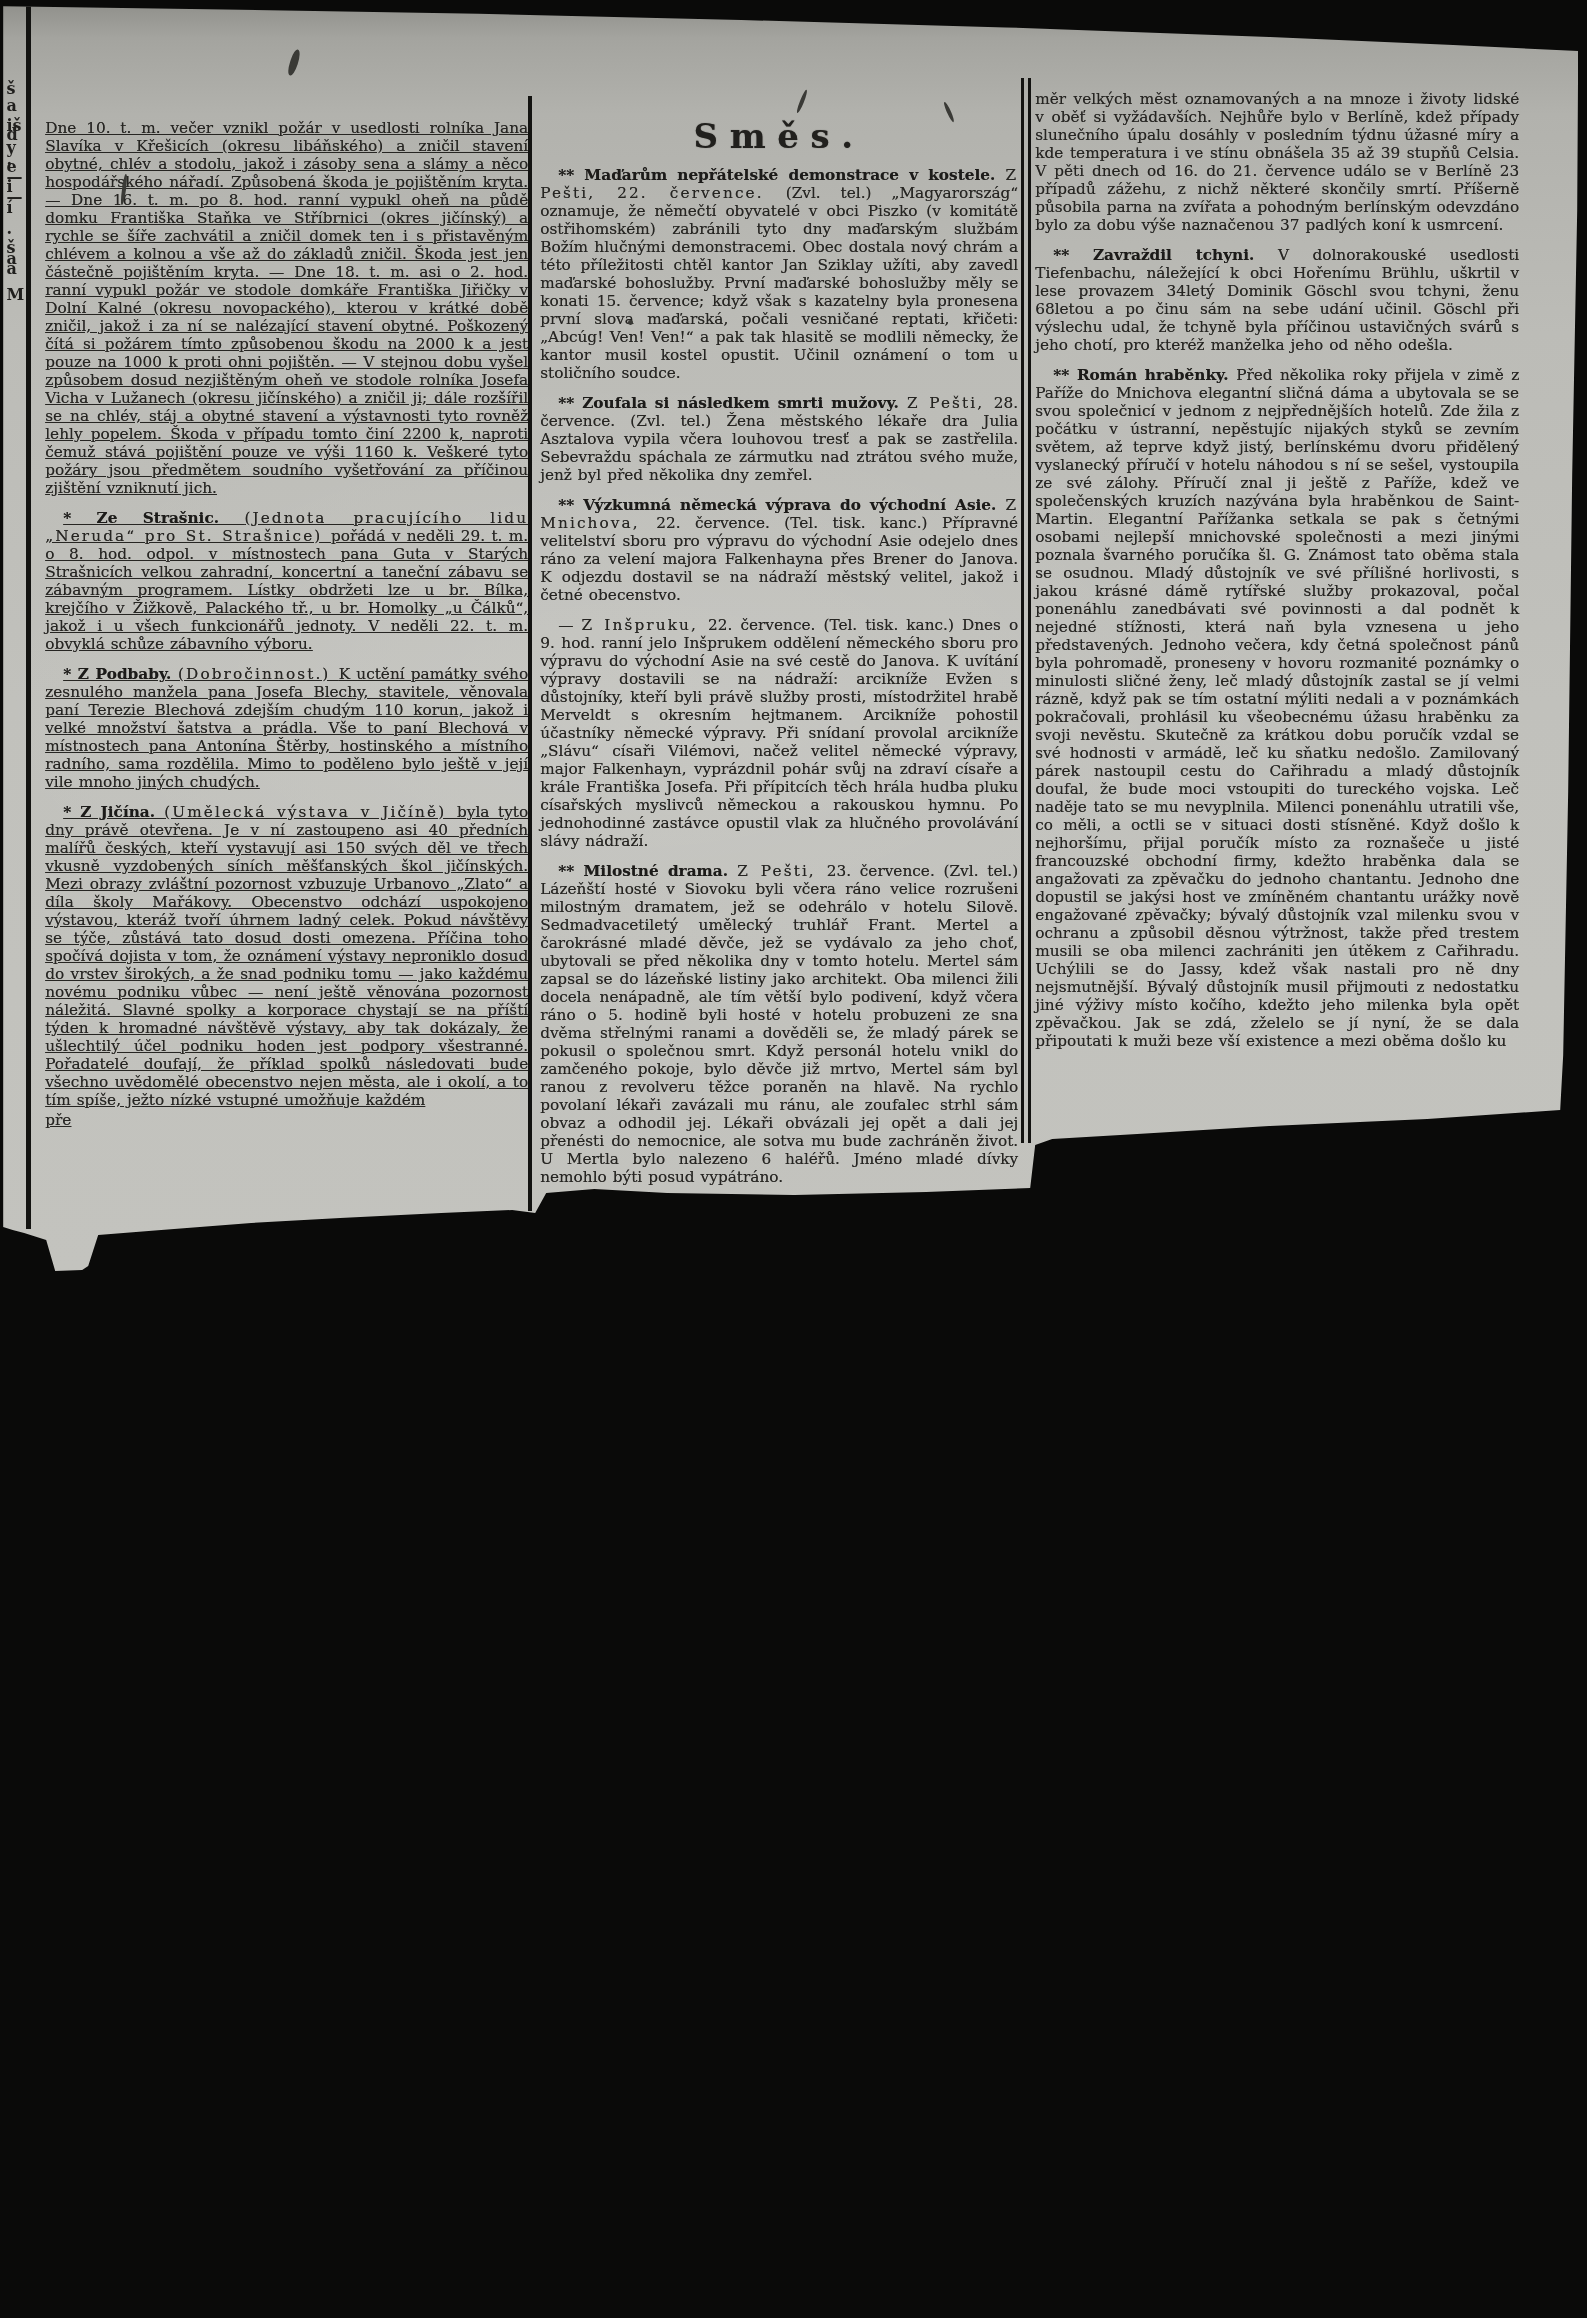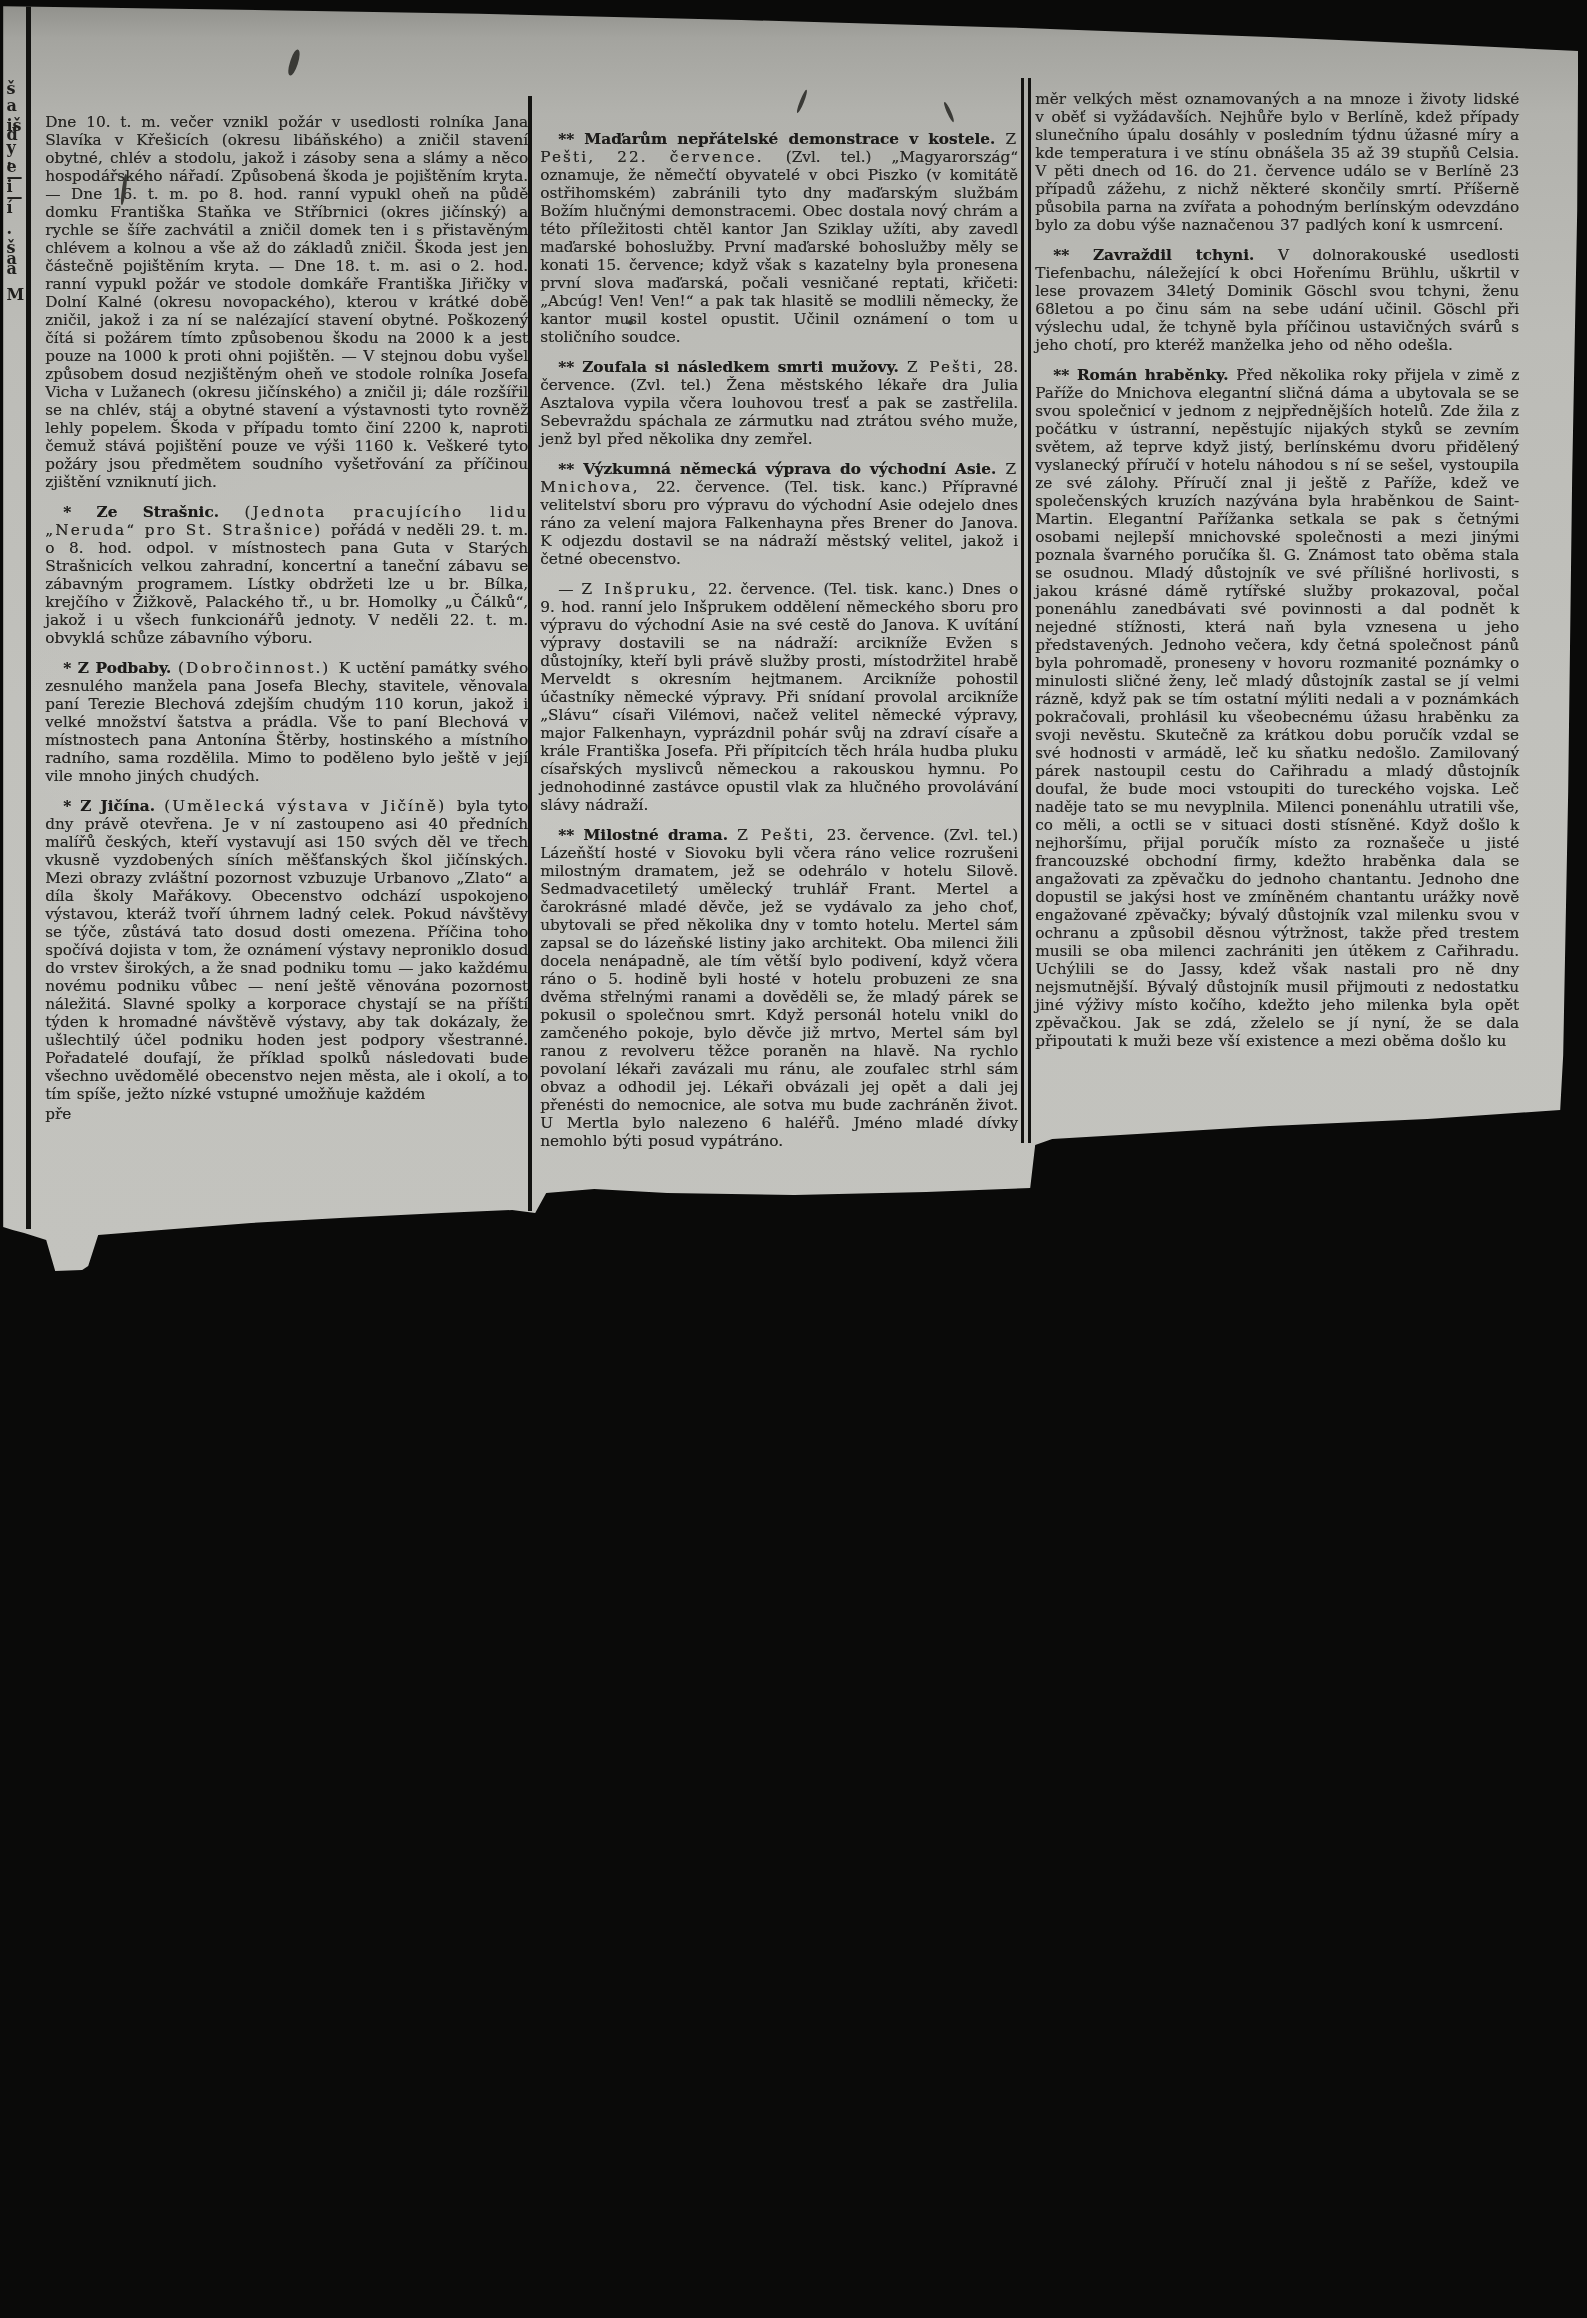--- a/index.html
+++ b/index.html
@@ -23,21 +23,21 @@
   .rule-left{left:23px;top:0;width:4.7px;height:1229px;}
   .rule-1{left:525px;top:96px;width:3.7px;height:1115px;}
   .rule-2a{left:1018px;top:78px;width:3.2px;height:1065px;}
   .rule-2b{left:1025px;top:78px;width:3.2px;height:1065px;}
   
   .margin-strip{position:absolute;left:0;top:0;width:23px;height:1229px;}
   .margin-strip span{position:absolute;left:3.2px;font-size:16px;font-weight:bold;color:#201f1d;}
   
   .col{position:absolute;text-align:justify;color:#262522;font-size:15.3px;line-height:18px;
        word-spacing:1.1px;text-shadow:0 0 0.5px rgba(25,24,22,.55);}
-  .col1{left:42px;top:113px;width:483px;}
+  .col1{left:42px;top:119px;width:483px;text-decoration:underline;}
   .col2{left:537px;top:118px;width:478px;}
   .col3{left:1032px;top:90px;width:484px;}
   .para{margin:0 0 2.1px 0;}
   .para.indent{text-indent:18px;margin-top:12px;}
   .seg-b{font-weight:bold;color:#1c1b19;}
   .seg-sp{letter-spacing:2.1px;}
   .smes{margin:0 0 7.4px 0;text-align:center;font-size:34px;line-height:36px;font-weight:bold;
         letter-spacing:11.6px;color:#21201d;text-shadow:0 0 1.1px rgba(25,24,22,.5);}
   
   .speck{position:absolute;background:#3a3a36;border-radius:45% 55% 50% 50%;}
@@ -68,20 +68,21 @@
     <div class="rule rule-left"></div>
     <div class="col col1">
         <p class="para"><span class="seg-n">Dne 10. t. m. večer vznikl požár v usedlosti rolníka Jana Slavíka v Křešicích (okresu libáňského) a zničil stavení obytné, chlév a stodolu, jakož i zásoby sena a slámy a něco hospodářského nářadí. Způsobená škoda je pojištěním kryta. — Dne 16. t. m. po 8. hod. ranní vypukl oheň na půdě domku Františka Staňka ve Stříbrnici (okres jičínský) a rychle se šíře zachvátil a zničil domek ten i s přistavěným chlévem a kolnou a vše až do základů zničil. Škoda jest jen částečně pojištěním kryta. — Dne 18. t. m. asi o 2. hod. ranní vypukl požár ve stodole domkáře Františka Jiřičky v Dolní Kalné (okresu novopackého), kterou v krátké době zničil, jakož i za ní se nalézající stavení obytné. Poškozený čítá si požárem tímto způsobenou škodu na 2000 k a jest pouze na 1000 k proti ohni pojištěn. — V stejnou dobu vyšel způsobem dosud nezjištěným oheň ve stodole rolníka Josefa Vicha v Lužanech (okresu jičínského) a zničil ji; dále rozšířil se na chlév, stáj a obytné stavení a výstavnosti tyto rovněž lehly popelem. Škoda v případu tomto činí 2200 k, naproti čemuž stává pojištění pouze ve výši 1160 k. Veškeré tyto požáry jsou předmětem soudního vyšetřování za příčinou zjištění vzniknutí jich.</span></p>
         <p class="para indent"><span class="seg-b">* Ze Strašnic. </span><span class="seg-sp">(Jednota pracujícího lidu „Neruda“ pro St. Strašnice) </span><span class="seg-n">pořádá v neděli 29. t. m. o 8. hod. odpol. v místnostech pana Guta v Starých Strašnicích velkou zahradní, koncertní a taneční zábavu se zábavným programem. Lístky obdržeti lze u br. Bílka, krejčího v Žižkově, Palackého tř., u br. Homolky „u Čálků“, jakož i u všech funkcionářů jednoty. V neděli 22. t. m. obvyklá schůze zábavního výboru.</span></p>
         <p class="para indent"><span class="seg-b">* Z Podbaby. </span><span class="seg-sp">(Dobročinnost.) </span><span class="seg-n">K uctění památky svého zesnulého manžela pana Josefa Blechy, stavitele, věnovala paní Terezie Blechová zdejším chudým 110 korun, jakož i velké množství šatstva a prádla. Vše to paní Blechová v místnostech pana Antonína Štěrby, hostinského a místního radního, sama rozdělila. Mimo to poděleno bylo ještě v její vile mnoho jiných chudých.</span></p>
         <p class="para indent"><span class="seg-b">* Z Jičína. </span><span class="seg-sp">(Umělecká výstava v Jičíně) </span><span class="seg-n">byla tyto dny právě otevřena. Je v ní zastoupeno asi 40 předních malířů českých, kteří vystavují asi 150 svých děl ve třech vkusně vyzdobených síních měšťanských škol jičínských. Mezi obrazy zvláštní pozornost vzbuzuje Urbanovo „Zlato“ a díla školy Mařákovy. Obecenstvo odchází uspokojeno výstavou, kteráž tvoří úhrnem ladný celek. Pokud návštěvy se týče, zůstává tato dosud dosti omezena. Příčina toho spočívá dojista v tom, že oznámení výstavy neproniklo dosud do vrstev širokých, a že snad podniku tomu — jako každému novému podniku vůbec — není ještě věnována pozornost náležitá. Slavné spolky a korporace chystají se na příští týden k hromadné návštěvě výstavy, aby tak dokázaly, že ušlechtilý účel podniku hoden jest podpory všestranné. Pořadatelé doufají, že příklad spolků následovati bude všechno uvědomělé obecenstvo nejen města, ale i okolí, a to tím spíše, ježto nízké vstupné umožňuje každém</span></p>
         <p class="para"><span class="seg-n">pře</span></p>
       </div>
     <div class="rule rule-1"></div>
     <div class="col col2">
+      <h1 class="smes">Směs.</h1>
     <p class="para indent"><span class="seg-b">** Maďarům nepřátelské demonstrace v kostele. </span><span class="seg-sp">Z Pešti, 22. července. </span><span class="seg-n">(Zvl. tel.) „Magyarország“ oznamuje, že němečtí obyvatelé v obci Piszko (v komitátě ostřihomském) zabránili tyto dny maďarským službám Božím hlučnými demonstracemi. Obec dostala nový chrám a této příležitosti chtěl kantor Jan Sziklay užíti, aby zavedl maďarské bohoslužby. První maďarské bohoslužby měly se konati 15. července; když však s kazatelny byla pronesena první slova maďarská, počali vesničané reptati, křičeti: „Abcúg! Ven! Ven!“ a pak tak hlasitě se modlili německy, že kantor musil kostel opustit. Učinil oznámení o tom u stoličního soudce.</span></p>
         <p class="para indent"><span class="seg-b">** Zoufala si následkem smrti mužovy. </span><span class="seg-sp">Z Pešti, </span><span class="seg-n">28. července. (Zvl. tel.) Žena městského lékaře dra Julia Asztalova vypila včera louhovou tresť a pak se zastřelila. Sebevraždu spáchala ze zármutku nad ztrátou svého muže, jenž byl před několika dny zemřel.</span></p>
         <p class="para indent"><span class="seg-b">** Výzkumná německá výprava do východní Asie. </span><span class="seg-sp">Z Mnichova, </span><span class="seg-n">22. července. (Tel. tisk. kanc.) Přípravné velitelství sboru pro výpravu do východní Asie odejelo dnes ráno za velení majora Falkenhayna přes Brener do Janova. K odjezdu dostavil se na nádraží městský velitel, jakož i četné obecenstvo.</span></p>
         <p class="para indent"><span class="seg-n">— </span><span class="seg-sp">Z Inšpruku, </span><span class="seg-n">22. července. (Tel. tisk. kanc.) Dnes o 9. hod. ranní jelo Inšprukem oddělení německého sboru pro výpravu do východní Asie na své cestě do Janova. K uvítání výpravy dostavili se na nádraží: arcikníže Evžen s důstojníky, kteří byli právě služby prosti, místodržitel hrabě Merveldt s okresním hejtmanem. Arcikníže pohostil účastníky německé výpravy. Při snídaní provolal arcikníže „Slávu“ císaři Vilémovi, načež velitel německé výpravy, major Falkenhayn, vyprázdnil pohár svůj na zdraví císaře a krále Františka Josefa. Při přípitcích těch hrála hudba pluku císařských myslivců německou a rakouskou hymnu. Po jednohodinné zastávce opustil vlak za hlučného provolávání slávy nádraží.</span></p>
         <p class="para indent"><span class="seg-b">** Milostné drama. </span><span class="seg-sp">Z Pešti, </span><span class="seg-n">23. července. (Zvl. tel.) Lázeňští hosté v Siovoku byli včera ráno velice rozrušeni milostným dramatem, jež se odehrálo v hotelu Silově. Sedmadvacetiletý umělecký truhlář Frant. Mertel a čarokrásné mladé děvče, jež se vydávalo za jeho choť, ubytovali se před několika dny v tomto hotelu. Mertel sám zapsal se do lázeňské listiny jako architekt. Oba milenci žili docela nenápadně, ale tím větší bylo podivení, když včera ráno o 5. hodině byli hosté v hotelu probuzeni ze sna dvěma střelnými ranami a dověděli se, že mladý párek se pokusil o společnou smrt. Když personál hotelu vnikl do zamčeného pokoje, bylo děvče již mrtvo, Mertel sám byl ranou z revolveru těžce poraněn na hlavě. Na rychlo povolaní lékaři zavázali mu ránu, ale zoufalec strhl sám obvaz a odhodil jej. Lékaři obvázali jej opět a dali jej přenésti do nemocnice, ale sotva mu bude zachráněn život. U Mertla bylo nalezeno 6 haléřů. Jméno mladé dívky nemohlo býti posud vypátráno.</span></p>
       </div>
     <div class="rule rule-2a"></div>
     <div class="rule rule-2b"></div>
     <div class="col col3">
         <p class="para"><span class="seg-n">měr velkých měst oznamovaných a na mnoze i životy lidské v oběť si vyžádavších. Nejhůře bylo v Berlíně, kdež případy slunečního úpalu dosáhly v posledním týdnu úžasné míry a kde temperatura i ve stínu obnášela 35 až 39 stupňů Celsia. V pěti dnech od 16. do 21. července událo se v Berlíně 23 případů zážehu, z nichž některé skončily smrtí. Příšerně působila parna na zvířata a pohodným berlínským odevzdáno bylo za dobu výše naznačenou 37 padlých koní k usmrcení.</span></p>

